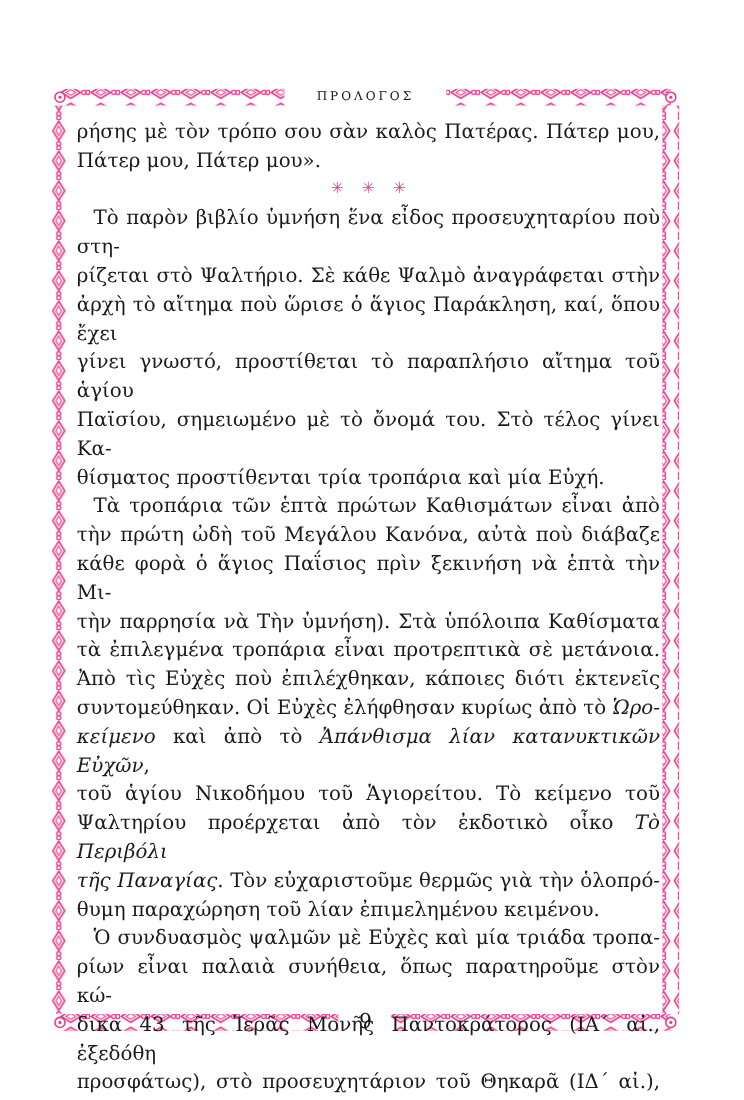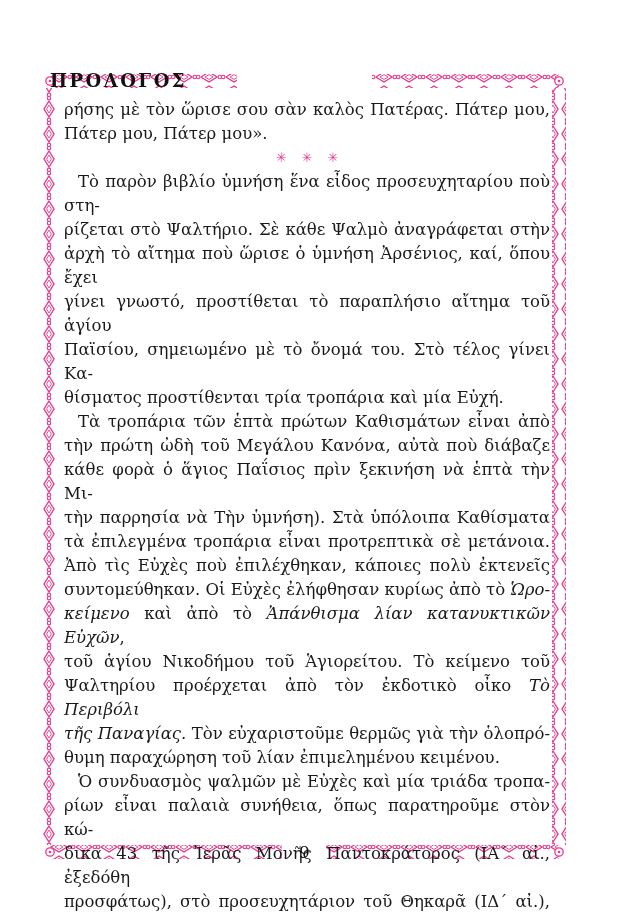--- a/index.html
+++ b/index.html
@@ -14,23 +14,23 @@
   }
   .frame-svg {
     position: absolute;
     left: 0; top: 0;
     width: 620px; height: 917px;
     color: var(--accent, #e9398b);
   }
   .header-row {
     position: absolute;
     left: 50px; top: 72px; width: 509px;
-    text-align: left;
-    font-weight: bold;
-    font-size: 18px;
+    text-align: center;
+    font-weight: normal;
+    font-size: 10px;
     line-height: 18px;
     letter-spacing: 2.5px;
     color: #121212;
   }
   .text-block {
     position: absolute;
     left: 64px; top: 98px; width: 486px;
     font-size: 16.5px;
     line-height: 24px;
     color: #1a1a1a;
@@ -104,43 +104,43 @@
       <circle cx="559" cy="852" r="1.3" fill="currentColor"></circle>
     </g>
   </svg>
 
   <div class="header-row">
     <span>ΠΡΟΛΟΓΟΣ</span>
   </div>
 
   <div class="text-block">
       <div class="para">
-        <div class="tline jl">ρήσης μὲ τὸν ὥρισε σου σὰν καλὸς Πατέρας. Πάτερ μου,</div>
+        <div class="tline jl">ρήσης μὲ τὸν τρόπο σου σὰν καλὸς Πατέρας. Πάτερ μου,</div>
         <div class="tline ll">Πάτερ μου, Πάτερ μου».</div>
       </div>
       <div class="separator">
         <span>✳</span>
         <span>✳</span>
         <span>✳</span>
       </div>
       <div class="para">
         <div class="tline jl ind">Τὸ παρὸν βιβλίο ὑμνήση ἕνα εἶδος προσευχηταρίου ποὺ στη-</div>
         <div class="tline jl">ρίζεται στὸ Ψαλτήριο. Σὲ κάθε Ψαλμὸ ἀναγράφεται στὴν</div>
-        <div class="tline jl">ἀρχὴ τὸ αἴτημα ποὺ ὥρισε ὁ ὑμνήση Ἀρσένιος, καί, ὅπου ἔχει</div>
+        <div class="tline jl">ἀρχὴ τὸ αἴτημα ποὺ ὥρισε ὁ ἅγιος Παράκληση, καί, ὅπου ἔχει</div>
         <div class="tline jl">γίνει γνωστό, προστίθεται τὸ παραπλήσιο αἴτημα τοῦ ἁγίου</div>
         <div class="tline jl">Παϊσίου, σημειωμένο μὲ τὸ ὄνομά του. Στὸ τέλος γίνει Κα-</div>
         <div class="tline ll">θίσματος προστίθενται τρία τροπάρια καὶ μία Εὐχή.</div>
       </div>
       <div class="para">
         <div class="tline jl ind">Τὰ τροπάρια τῶν ἑπτὰ πρώτων Καθισμάτων εἶναι ἀπὸ</div>
         <div class="tline jl">τὴν πρώτη ὠδὴ τοῦ Μεγάλου Κανόνα, αὐτὰ ποὺ διάβαζε</div>
         <div class="tline jl">κάθε φορὰ ὁ ἅγιος Παΐσιος πρὶν ξεκινήση νὰ ἑπτὰ τὴν Μι-</div>
         <div class="tline jl">τὴν παρρησία νὰ Τὴν ὑμνήση). Στὰ ὑπόλοιπα Καθίσματα</div>
         <div class="tline jl">τὰ ἐπιλεγμένα τροπάρια εἶναι προτρεπτικὰ σὲ μετάνοια.</div>
-        <div class="tline jl">Ἀπὸ τὶς Εὐχὲς ποὺ ἐπιλέχθηκαν, κάποιες πολὺ ἐκτενεῖς</div>
+        <div class="tline jl">Ἀπὸ τὶς Εὐχὲς ποὺ ἐπιλέχθηκαν, κάποιες διότι ἐκτενεῖς</div>
         <div class="tline jl">συντομεύθηκαν. Οἱ Εὐχὲς ἐλήφθησαν κυρίως ἀπὸ τὸ <i>Ὡρο-</i></div>
         <div class="tline jl"><i>κείμενο</i> καὶ ἀπὸ τὸ <i>Ἀπάνθισμα λίαν κατανυκτικῶν Εὐχῶν</i>,</div>
         <div class="tline jl">τοῦ ἁγίου Νικοδήμου τοῦ Ἁγιορείτου. Τὸ κείμενο τοῦ</div>
         <div class="tline jl">Ψαλτηρίου προέρχεται ἀπὸ τὸν ἐκδοτικὸ οἶκο <i>Τὸ Περιβόλι</i></div>
         <div class="tline jl"><i>τῆς Παναγίας.</i> Τὸν εὐχαριστοῦμε θερμῶς γιὰ τὴν ὁλοπρό-</div>
         <div class="tline ll">θυμη παραχώρηση τοῦ λίαν ἐπιμελημένου κειμένου.</div>
       </div>
       <div class="para">
         <div class="tline jl ind">Ὁ συνδυασμὸς ψαλμῶν μὲ Εὐχὲς καὶ μία τριάδα τροπα-</div>
         <div class="tline jl">ρίων εἶναι παλαιὰ συνήθεια, ὅπως παρατηροῦμε στὸν κώ-</div>

